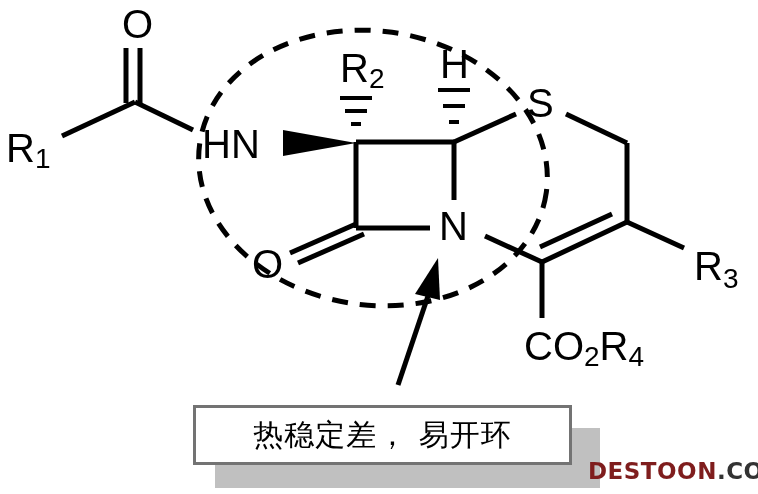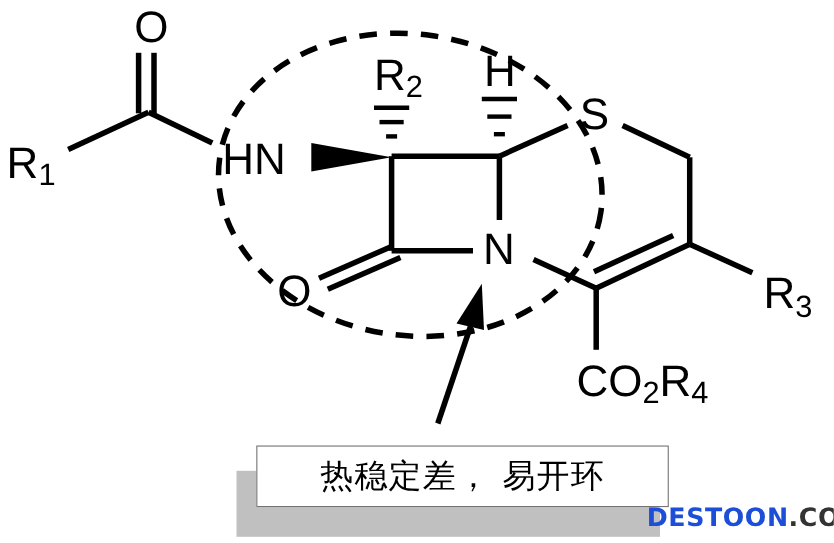--- a/index.html
+++ b/index.html
@@ -1,24 +1,24 @@
 <!DOCTYPE html>
 <html><head>
 <meta charset="utf-8">
 <style>
   html, body { margin: 0; padding: 0; background: #ffffff; }
   body { width: 758px; height: 494px; position: relative; overflow: hidden; font-family: "Liberation Sans", sans-serif; }
   #diagram { position: absolute; left: 0; top: 0; width: 758px; height: 494px; }
   .atom { font-family: "Liberation Sans", sans-serif; font-size: 40px; fill: #000; }
   .sub { font-size: 28px; }
   .caption-shadow { position: absolute; left: 215px; top: 428px; width: 385px; height: 60px; background: #c0c0c0; }
-  .caption-box { position: absolute; left: 193px; top: 405px; width: 373px; height: 54px; background: #ffffff; border: 1px solid #737373; display: flex; align-items: center; justify-content: center; margin-left: 40px; }
+  .caption-box { position: absolute; left: 193px; top: 405px; width: 373px; height: 54px; background: #ffffff; border: 3px solid #737373; display: flex; align-items: center; justify-content: center; }
   .caption-text { font-family: "DejaVu Serif", "Liberation Serif", serif; font-size: 30px; color: #000; letter-spacing: 1px; }
   .watermark { position: absolute; left: 588px; top: 458px; font-family: "DejaVu Sans", sans-serif; font-weight: bold; font-size: 23px; letter-spacing: 0.5px; }
-  .wm-brand { color: #1d4ed8; }
+  .wm-brand { color: #7f1d1d; }
   .wm-tld { color: #333333; }
 </style>
 </head>
 <body>
 
 <svg id="diagram" viewBox="0 0 758 494" xmlns="http://www.w3.org/2000/svg">
   <g stroke="#000" stroke-width="5" fill="none" stroke-linecap="butt">
 
     <line x1="62" y1="136" x2="135" y2="102"></line>
 

